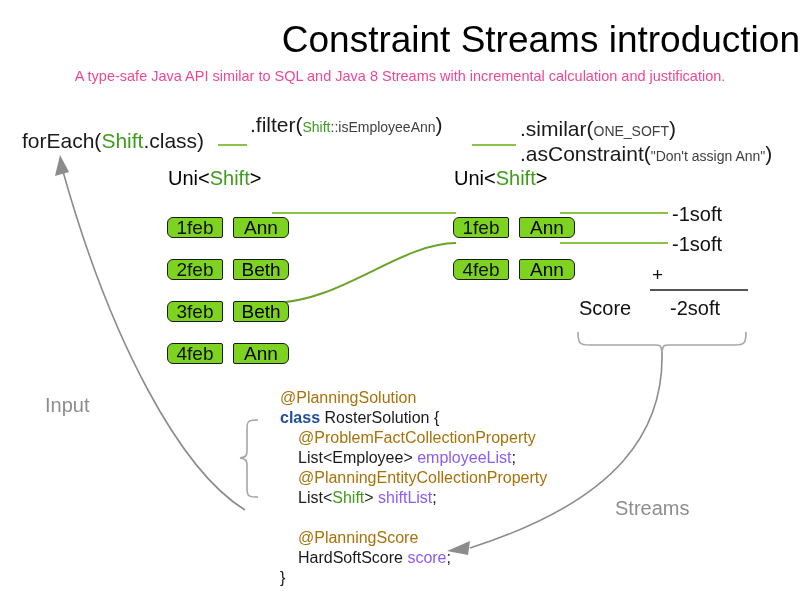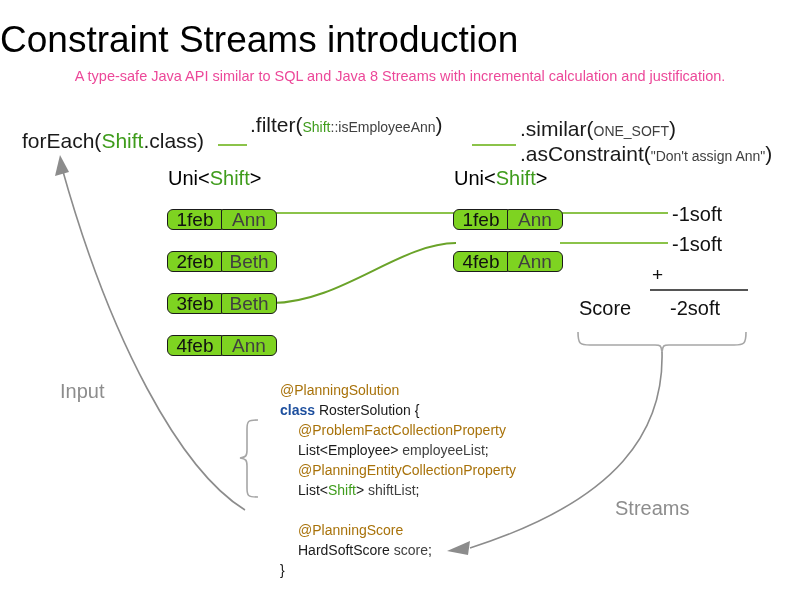--- a/index.html
+++ b/index.html
@@ -20,21 +20,21 @@
     left: 0; top: 0;
     width: 800px;
     height: 600px;
   }
   .abs { position: absolute; }
 
   
   #page-title {
     left: 0; top: 18px;
     width: 800px;
-    text-align: left;
+    text-align: right;
     font-size: 37px;
     line-height: 44px;
     color: #000;
     white-space: nowrap;
   }
   #page-subtitle {
     left: 0; top: 66px;
     width: 800px;
     text-align: center;
     font-size: 14.5px;
@@ -69,43 +69,44 @@
     font-size: 20px;
     line-height: 24px;
     white-space: nowrap;
   }
   #uni-left  { left: 168px; top: 166px; }
   #uni-right { left: 454px; top: 166px; }
 
   
   .tuple {
     display: flex;
-    align-items: center;
+    align-items: flex-end;
     height: 38px;
+    gap: 12px;
   }
   .cell {
     background: #7ed321;
     border: 1.6px solid #1b1b1b;
     border-radius: 6px;
     display: flex;
     align-items: center;
     justify-content: center;
     font-size: 19px;
     line-height: 19px;
     box-sizing: border-box;
   }
   .cell-date {
     width: 56px;
     color: #111111;
     border-top-right-radius: 2px;
     border-bottom-right-radius: 2px;
   }
   .cell-name {
     width: 56px;
-    color: #404040;
+    color: #000000;
     margin-left: -2px;
     border-top-left-radius: 2px;
     border-bottom-left-radius: 2px;
   }
   #table-left  { left: 167px; top: 200px; }
   #table-right { left: 453px; top: 200px; }
   .tuple + .tuple { margin-top: 4px; }
 
   
   .soft-val {
@@ -140,34 +141,34 @@
     color: #111;
   }
 
   
   .caption {
     font-size: 20px;
     line-height: 24px;
     color: #8d8d8d;
     white-space: nowrap;
   }
-  #caption-input  { left: 45px; top: 379px; margin-left: 15px; }
+  #caption-input  { left: 45px; top: 393px; }
   #caption-output { left: 615px; top: 496px; }
 
   
   #code-block {
-    left: 262px; top: 380px;
-    font-size: 14px;
+    left: 262px; top: 388px;
+    font-size: 16px;
     line-height: 20px;
     white-space: pre;
   }
   .code-line { height: 20px; white-space: pre; }
   .ann  { color: #a8720a; }
   .kw   { color: #1d4f9e; font-weight: bold; }
-  .fld  { color: #404040; }
+  .fld  { color: #8b5cf6; }
   .plain{ color: #1a1a1a; }
   .type-green { color: #3f9c1c; }
   .code-gap { height: 20px; }
 </style>
 </head>
 <body>
 
 <svg id="canvas" viewBox="0 0 800 600" xmlns="http://www.w3.org/2000/svg">
 
   <line x1="218" y1="145" x2="247" y2="145" stroke="#8bc34a" stroke-width="2"></line>

